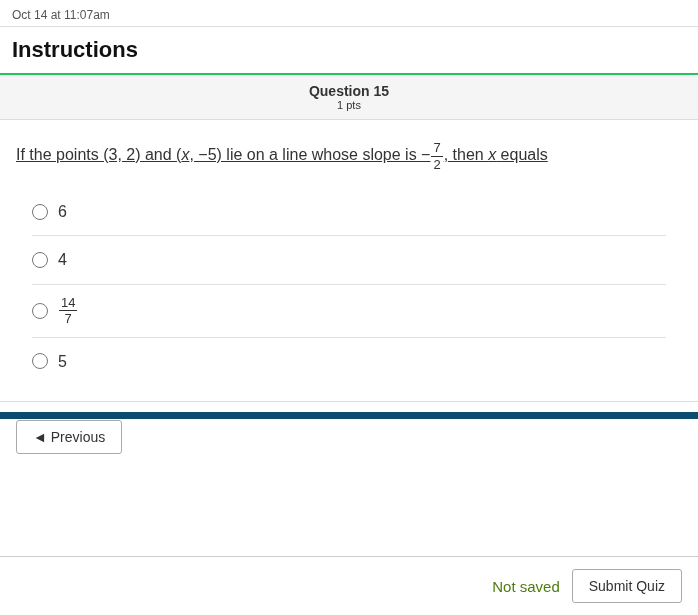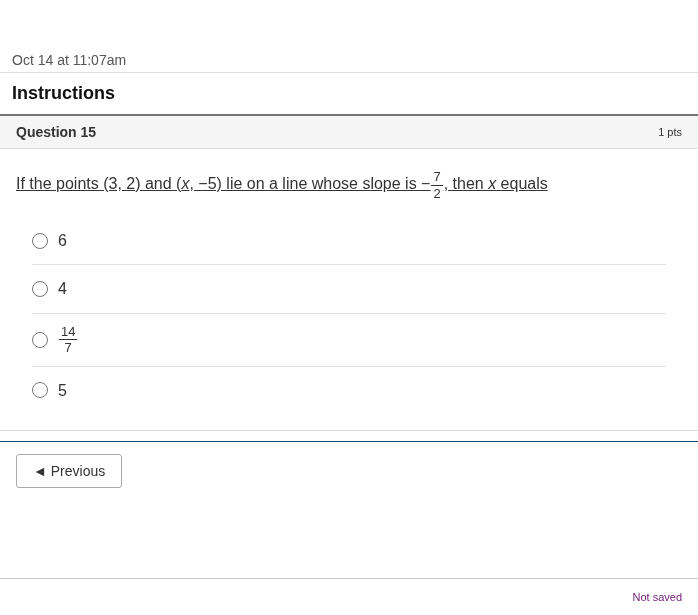--- a/index.html
+++ b/index.html
@@ -13,45 +13,45 @@
       font-size: 14px;
       color: #333;
       background: #fff;
       width: 698px;
       min-height: 615px;
       overflow-x: hidden;
     }
 
     .top-bar {
       padding: 8px 12px 4px 12px;
-      font-size: 14px;
+      font-size: 12px;
       color: #555;
       border-bottom: 1px solid #ddd;
-      margin-top: 44px;
     }
 
     .page-title {
-      font-size: 18px;
+      font-size: 22px;
       font-weight: bold;
       padding: 10px 12px;
-      border-bottom: 2px solid #737373;
+      border-bottom: 2px solid #22c55e;
       color: #111;
     }
 
     .question-section {
       margin: 0;
     }
 
     .question-header {
       display: flex;
       justify-content: space-between;
       align-items: center;
       background: #f5f5f5;
       padding: 8px 16px;
       border-bottom: 1px solid #ddd;
+      flex-direction: column;
     }
 
     .question-number {
       font-weight: bold;
       font-size: 14px;
     }
 
     .question-points {
       font-size: 11px;
       color: #333;
@@ -117,22 +117,22 @@
     }
 
     .answer-option label {
       cursor: pointer;
       font-size: 16px;
     }
 
     .bottom-nav {
       display: flex;
       align-items: center;
-      padding: 12px 16px;
-      border-top: 1px solid #0c4a6e;
+      padding: 1px 16px;
+      border-top: 7px solid #0c4a6e;
       margin-top: 10px;
     }
 
     .prev-button {
       background: #fff;
       border: 1px solid #aaa;
       padding: 8px 16px;
       font-size: 14px;
       cursor: pointer;
       color: #333;
@@ -146,22 +146,22 @@
       display: flex;
       justify-content: flex-end;
       align-items: center;
       padding: 12px 16px;
       border-top: 1px solid #ccc;
       background: #fff;
       gap: 12px;
     }
 
     .not-saved-text {
-      font-size: 11px;
-      color: #701a75;
+      font-size: 15px;
+      color: #4d7c0f;
     }
 
     .submit-button {
       background: #fff;
       border: 1px solid #aaa;
       padding: 8px 16px;
       font-size: 14px;
       cursor: pointer;
       color: #333;
       border-radius: 3px;
@@ -230,13 +230,14 @@
     </div>
   </div>
 
   <div class="bottom-nav">
     <button class="prev-button">◄ Previous</button>
   </div>
 </div>
 
 <div class="footer-bar">
   <span class="not-saved-text">Not saved</span>
+  <button class="submit-button">Submit Quiz</button>
 </div>
 
 </body></html>

